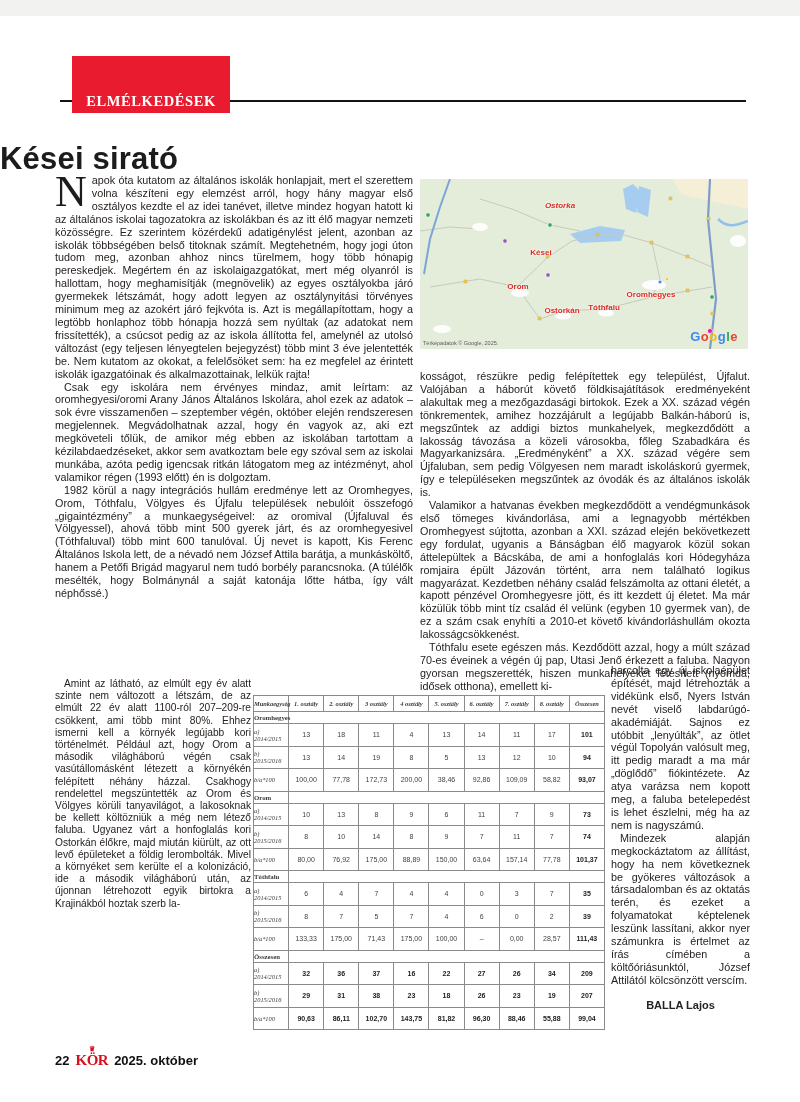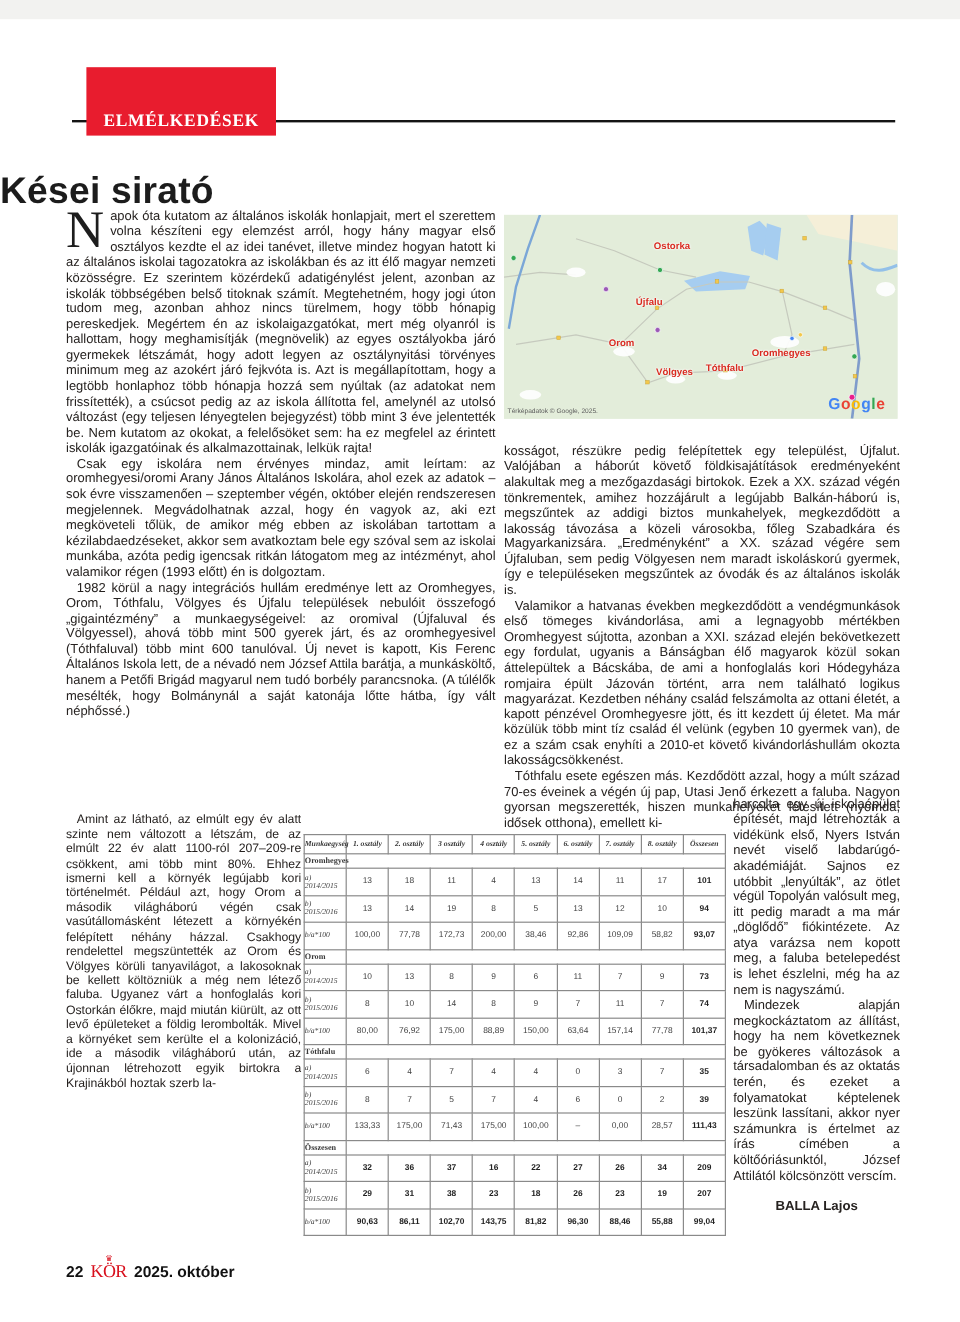--- a/index.html
+++ b/index.html
@@ -41,21 +41,21 @@
   td.lab{font-family:"Liberation Serif",serif;font-style:italic;font-size:6.4px;color:#3a3a3a;
         padding-left:2px;width:60px;}
   td.lab.sec{font-style:normal;font-weight:700;font-size:6.8px;}
   td.secfill{height:11px;}
   td.num{font-size:7px;text-align:center;color:#3f3f3f;height:21.5px;}
   td.num.b{font-weight:700;color:#222;}
   td.num.tot{font-weight:700;color:#222;width:40px;}
   
   .footer{position:absolute;left:55px;top:1036px;font-size:13px;font-weight:700;color:#111;
         display:flex;align-items:baseline;gap:6px;}
-  .kor-logo{position:relative;color:#d8101d;font-family:"Liberation Serif",serif;font-weight:400;
+  .kor-logo{position:relative;color:#d8101d;font-family:"Liberation Serif",serif;font-weight:700;
         font-size:15px;letter-spacing:-0.5px;}
   .kor-logo::before{content:"♛";position:absolute;left:50%;top:-7px;transform:translateX(-50%);
         font-size:7px;color:#d8101d;}
 </style>
 </head>
 <body>
 
 <div class="page">
 
   <div class="rule"></div>
@@ -117,24 +117,24 @@
         <circle cx="292" cy="118" r="2.2" fill="#34a853" stroke="#fff" stroke-width="0.6"></circle>
         <circle cx="8" cy="36" r="2.2" fill="#34a853" stroke="#fff" stroke-width="0.6"></circle>
         <circle cx="85" cy="62" r="2.2" fill="#9b59b6" stroke="#fff" stroke-width="0.6"></circle>
         <circle cx="128" cy="96" r="2.2" fill="#9b59b6" stroke="#fff" stroke-width="0.6"></circle>
         <circle cx="290" cy="152" r="2.5" fill="#e91e8c" stroke="#fff" stroke-width="0.6"></circle>
         <circle cx="240" cy="103" r="1.8" fill="#4285F4" stroke="#fff" stroke-width="0.5"></circle>
         <circle cx="247" cy="100" r="1.8" fill="#f3c84b" stroke="#fff" stroke-width="0.5"></circle>
       </g>
     </svg>
     <div>
-        <span class="map-label" style="left: 140px; top: 26px;">Ostorka</span>
-        <span class="map-label" style="left: 121px; top: 73px;">Újfalu</span>
+        <span class="map-label" style="left: 140px; top: 26px; font-style: italic;">Ostorka</span>
+        <span class="map-label" style="left: 121px; top: 73px;">Kései</span>
         <span class="map-label" style="left: 98px; top: 107px;">Orom</span>
-        <span class="map-label" style="left: 142px; top: 131px;">Völgyes</span>
+        <span class="map-label" style="left: 142px; top: 131px;">Ostorkán</span>
         <span class="map-label" style="left: 184px; top: 128px;">Tóthfalu</span>
         <span class="map-label" style="left: 231px; top: 115px;">Oromhegyes</span>
       </div>
     <div class="map-attribution">Térképadatok © Google, 2025.</div>
     <div class="google-logo"><span style="color: rgb(66, 133, 244);">G</span><span style="color: rgb(234, 67, 53);">o</span><span style="color: rgb(251, 188, 5);">o</span><span style="color: rgb(66, 133, 244);">g</span><span style="color: rgb(52, 168, 83);">l</span><span style="color: rgb(234, 67, 53);">e</span></div>
   </div>
 
   <div class="col-mid txt">
     <p>kosságot, részükre pedig felépítettek egy települést, Újfalut. Valójában a háborút követő földkisajátítások eredményeként alakultak meg a mezőgazdasági birtokok. Ezek a XX. század végén tönkrementek, amihez hozzájárult a legújabb Balkán-háború is, megszűntek az addigi biztos munkahelyek, megkezdődött a lakosság távozása a közeli városokba, főleg Szabadkára és Magyarkanizsára. „Eredményként” a XX. század végére sem Újfaluban, sem pedig Völgyesen nem maradt iskoláskorú gyermek, így e településeken megszűntek az óvodák és az általános iskolák is.</p>
     <p class="ind">Valamikor a hatvanas években megkezdődött a vendégmunkások első tömeges kivándorlása, ami a legnagyobb mértékben Oromhegyest sújtotta, azonban a XXI. század elején bekövetkezett egy fordulat, ugyanis a Bánságban élő magyarok közül sokan áttelepültek a Bácskába, de ami a honfoglalás kori Hódegyháza romjaira épült Jázován történt, arra nem található logikus magyarázat. Kezdetben néhány család felszámolta az ottani életét, a kapott pénzével Oromhegyesre jött, és itt kezdett új életet. Ma már közülük több mint tíz család él velünk (egyben 10 gyermek van), de ez a szám csak enyhíti a 2010-et követő kivándorláshullám okozta lakosságcsökkenést.</p>

